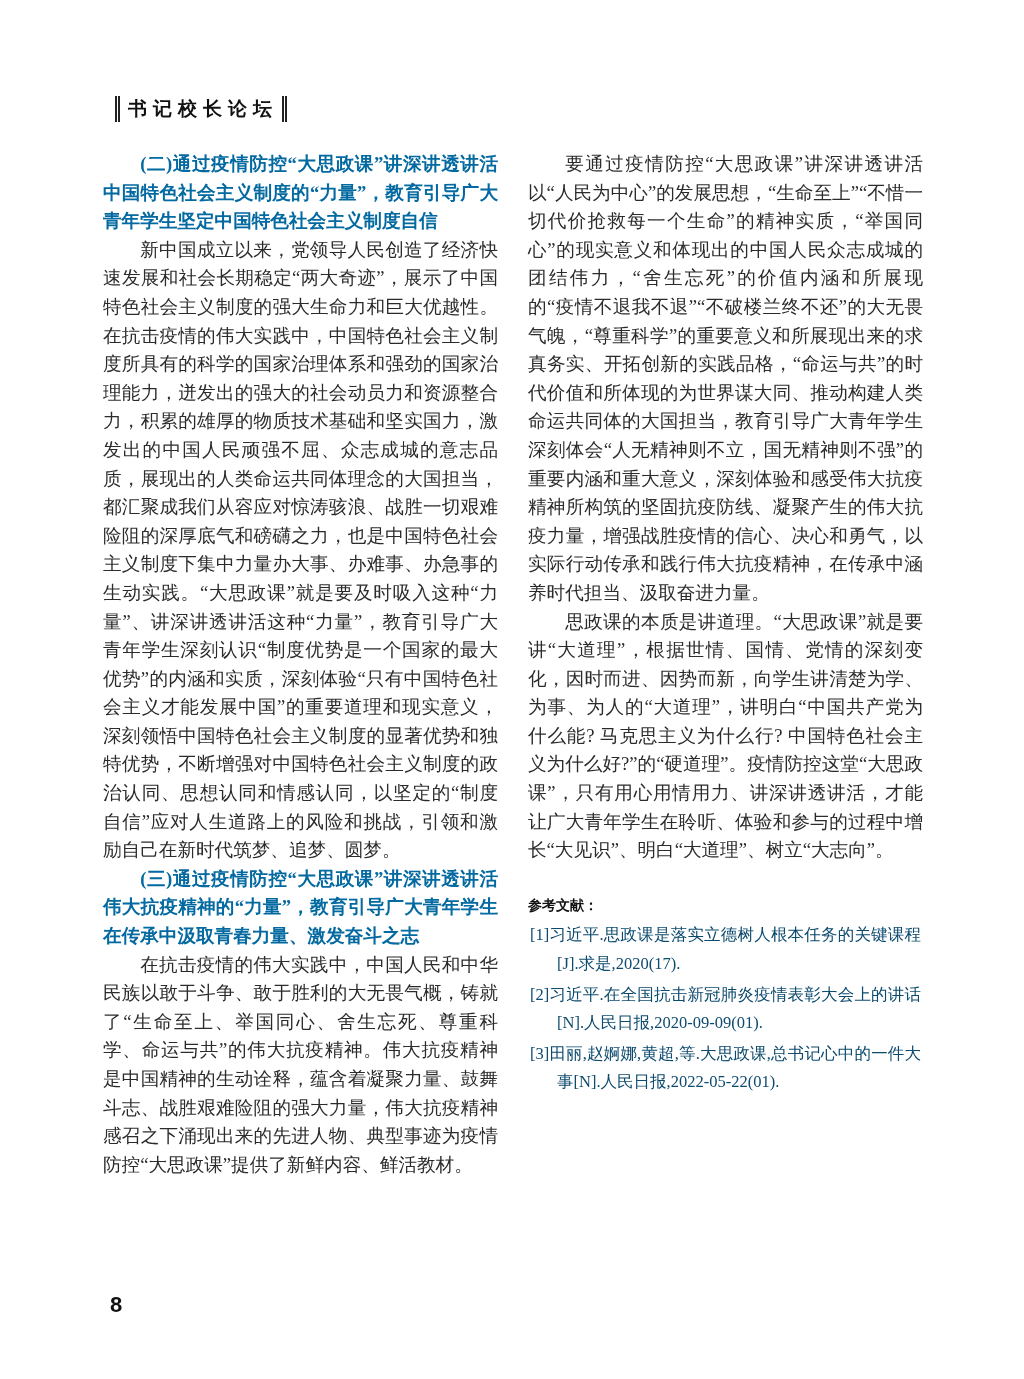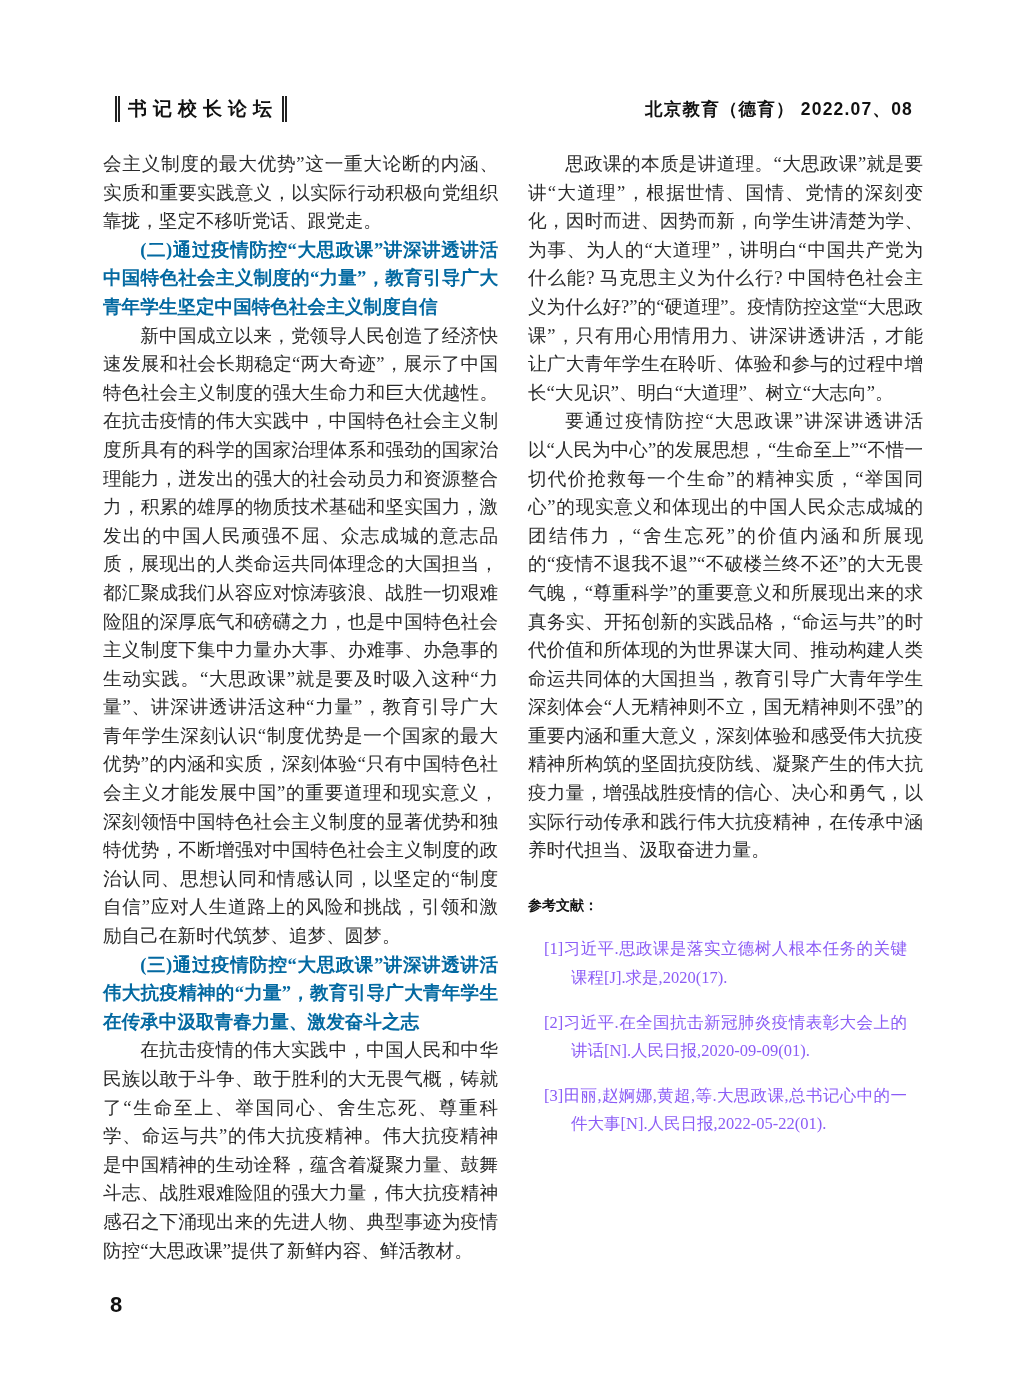--- a/index.html
+++ b/index.html
@@ -69,29 +69,29 @@
   
   .refs-title {
     margin: 26px 0 0 0;
     font-family: "Liberation Sans", sans-serif;
     font-weight: bold;
     font-size: 14px;
     line-height: 28.6px;
     color: #111111;
   }
   .ref {
-    margin: 16px;
+    margin: 2px;
     font-size: 16.5px;
     line-height: 28.6px;
     text-align: justify;
     text-justify: inter-character;
     padding-left: 27px;
     text-indent: -27px;
     word-break: break-all;
-    color: #8b5cf6;
+    color: #0c4a6e;
   }
   
   .editor {
     margin: 32px 0 0 0;
     font-size: 18.5px;
     line-height: 28.6px;
   }
   .editor-label {
     font-family: "Liberation Sans", sans-serif;
     font-weight: bold;
@@ -109,36 +109,34 @@
     color: #111111;
   }
 </style>
 </head>
 <body>
 
 <div class="page">
 
   <div class="header">
     <div class="header-left">书记校长论坛</div>
-    <div class="header-right">北京教育（德育） 2022.07、08</div>
   </div>
 
   <div class="columns">
 
     <div class="col">
-      <p class="body-text">会主义制度的最大优势”这一重大论断的内涵、实质和重要实践意义，以实际行动积极向党组织靠拢，坚定不移听党话、跟党走。</p>
       <p class="body-text subheading indent">(二)通过疫情防控“大思政课”讲深讲透讲活中国特色社会主义制度的“力量”，教育引导广大青年学生坚定中国特色社会主义制度自信</p>
       <p class="body-text indent">新中国成立以来，党领导人民创造了经济快速发展和社会长期稳定“两大奇迹”，展示了中国特色社会主义制度的强大生命力和巨大优越性。在抗击疫情的伟大实践中，中国特色社会主义制度所具有的科学的国家治理体系和强劲的国家治理能力，迸发出的强大的社会动员力和资源整合力，积累的雄厚的物质技术基础和坚实国力，激发出的中国人民顽强不屈、众志成城的意志品质，展现出的人类命运共同体理念的大国担当，都汇聚成我们从容应对惊涛骇浪、战胜一切艰难险阻的深厚底气和磅礴之力，也是中国特色社会主义制度下集中力量办大事、办难事、办急事的生动实践。“大思政课”就是要及时吸入这种“力量”、讲深讲透讲活这种“力量”，教育引导广大青年学生深刻认识“制度优势是一个国家的最大优势”的内涵和实质，深刻体验“只有中国特色社会主义才能发展中国”的重要道理和现实意义，深刻领悟中国特色社会主义制度的显著优势和独特优势，不断增强对中国特色社会主义制度的政治认同、思想认同和情感认同，以坚定的“制度自信”应对人生道路上的风险和挑战，引领和激励自己在新时代筑梦、追梦、圆梦。</p>
       <p class="body-text subheading indent">(三)通过疫情防控“大思政课”讲深讲透讲活伟大抗疫精神的“力量”，教育引导广大青年学生在传承中汲取青春力量、激发奋斗之志</p>
       <p class="body-text indent">在抗击疫情的伟大实践中，中国人民和中华民族以敢于斗争、敢于胜利的大无畏气概，铸就了“生命至上、举国同心、舍生忘死、尊重科学、命运与共”的伟大抗疫精神。伟大抗疫精神是中国精神的生动诠释，蕴含着凝聚力量、鼓舞斗志、战胜艰难险阻的强大力量，伟大抗疫精神感召之下涌现出来的先进人物、典型事迹为疫情防控“大思政课”提供了新鲜内容、鲜活教材。</p>
     </div>
 
     <div class="col">
+      <p class="body-text indent">要通过疫情防控“大思政课”讲深讲透讲活以“人民为中心”的发展思想，“生命至上”“不惜一切代价抢救每一个生命”的精神实质，“举国同心”的现实意义和体现出的中国人民众志成城的团结伟力，“舍生忘死”的价值内涵和所展现的“疫情不退我不退”“不破楼兰终不还”的大无畏气魄，“尊重科学”的重要意义和所展现出来的求真务实、开拓创新的实践品格，“命运与共”的时代价值和所体现的为世界谋大同、推动构建人类命运共同体的大国担当，教育引导广大青年学生深刻体会“人无精神则不立，国无精神则不强”的重要内涵和重大意义，深刻体验和感受伟大抗疫精神所构筑的坚固抗疫防线、凝聚产生的伟大抗疫力量，增强战胜疫情的信心、决心和勇气，以实际行动传承和践行伟大抗疫精神，在传承中涵养时代担当、汲取奋进力量。</p>
       <p class="body-text indent">思政课的本质是讲道理。“大思政课”就是要讲“大道理”，根据世情、国情、党情的深刻变化，因时而进、因势而新，向学生讲清楚为学、为事、为人的“大道理”，讲明白“中国共产党为什么能? 马克思主义为什么行? 中国特色社会主义为什么好?”的“硬道理”。疫情防控这堂“大思政课”，只有用心用情用力、讲深讲透讲活，才能让广大青年学生在聆听、体验和参与的过程中增长“大见识”、明白“大道理”、树立“大志向”。</p>
-      <p class="body-text indent">要通过疫情防控“大思政课”讲深讲透讲活以“人民为中心”的发展思想，“生命至上”“不惜一切代价抢救每一个生命”的精神实质，“举国同心”的现实意义和体现出的中国人民众志成城的团结伟力，“舍生忘死”的价值内涵和所展现的“疫情不退我不退”“不破楼兰终不还”的大无畏气魄，“尊重科学”的重要意义和所展现出来的求真务实、开拓创新的实践品格，“命运与共”的时代价值和所体现的为世界谋大同、推动构建人类命运共同体的大国担当，教育引导广大青年学生深刻体会“人无精神则不立，国无精神则不强”的重要内涵和重大意义，深刻体验和感受伟大抗疫精神所构筑的坚固抗疫防线、凝聚产生的伟大抗疫力量，增强战胜疫情的信心、决心和勇气，以实际行动传承和践行伟大抗疫精神，在传承中涵养时代担当、汲取奋进力量。</p>
       <p class="refs-title">参考文献：</p>
       <p class="ref">[1]习近平.思政课是落实立德树人根本任务的关键课程[J].求是,2020(17).</p>
       <p class="ref">[2]习近平.在全国抗击新冠肺炎疫情表彰大会上的讲话[N].人民日报,2020-09-09(01).</p>
       <p class="ref">[3]田丽,赵婀娜,黄超,等.大思政课,总书记心中的一件大事[N].人民日报,2022-05-22(01).</p>
     </div>
 
   </div>
 
   <div class="page-number">8</div>
 

